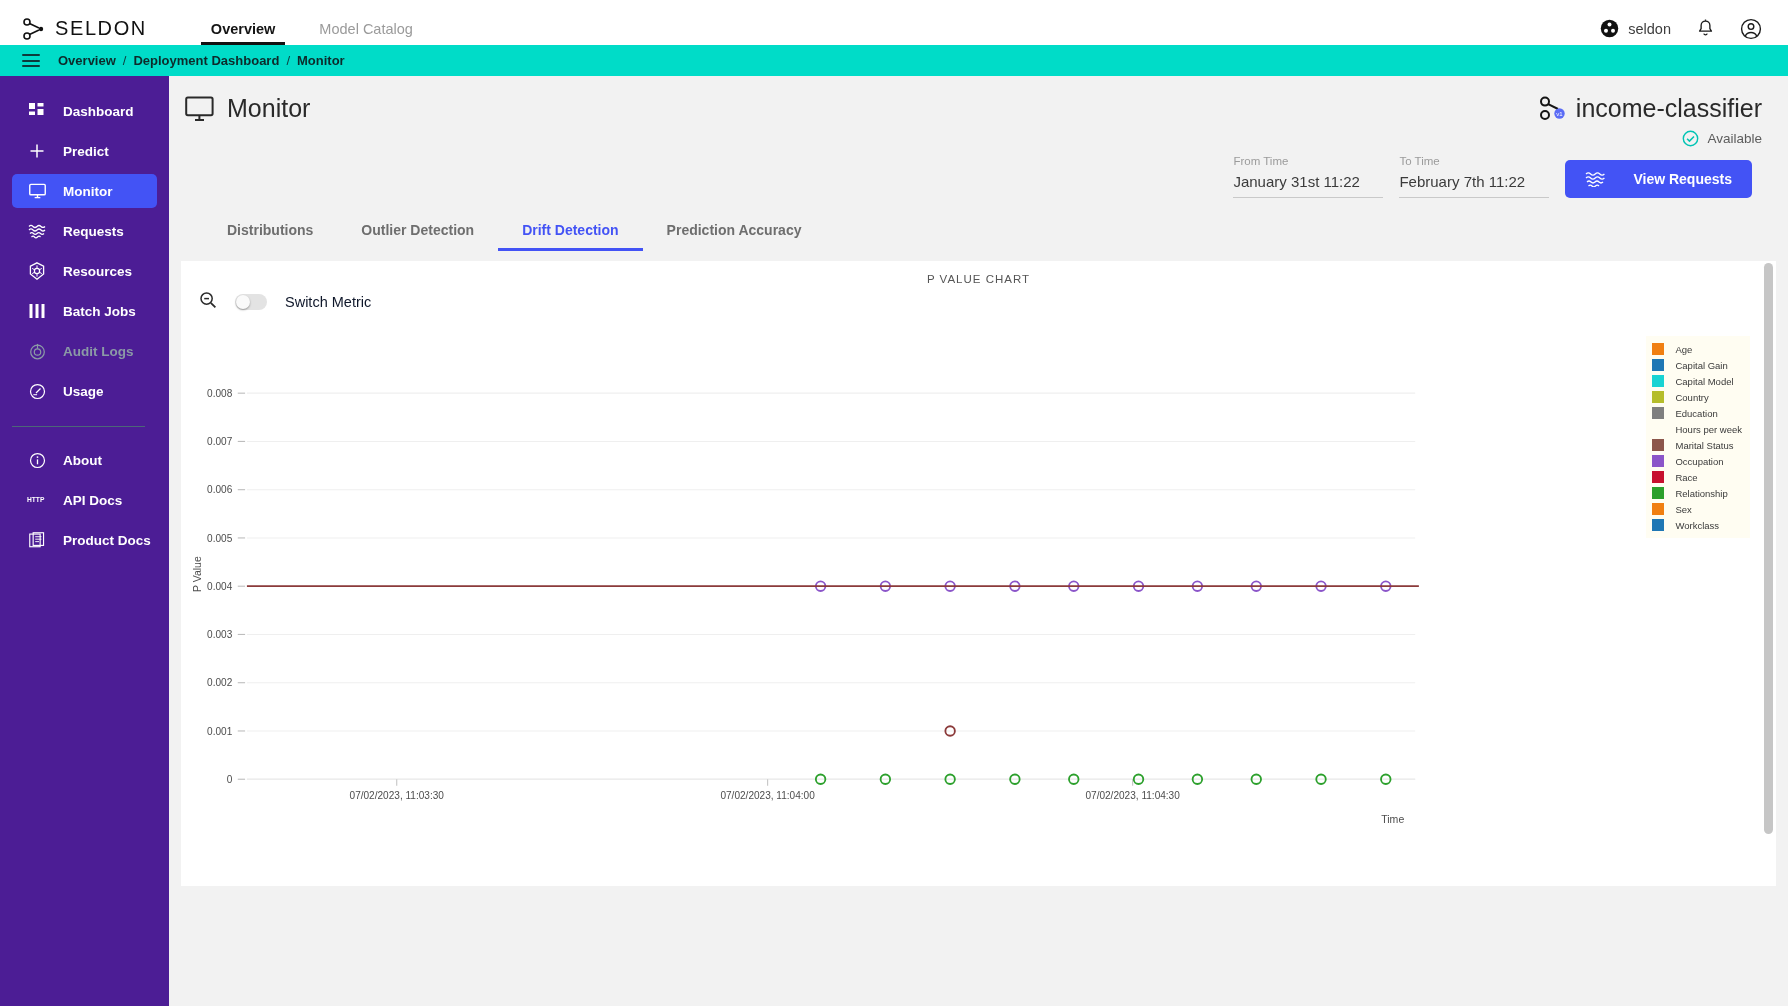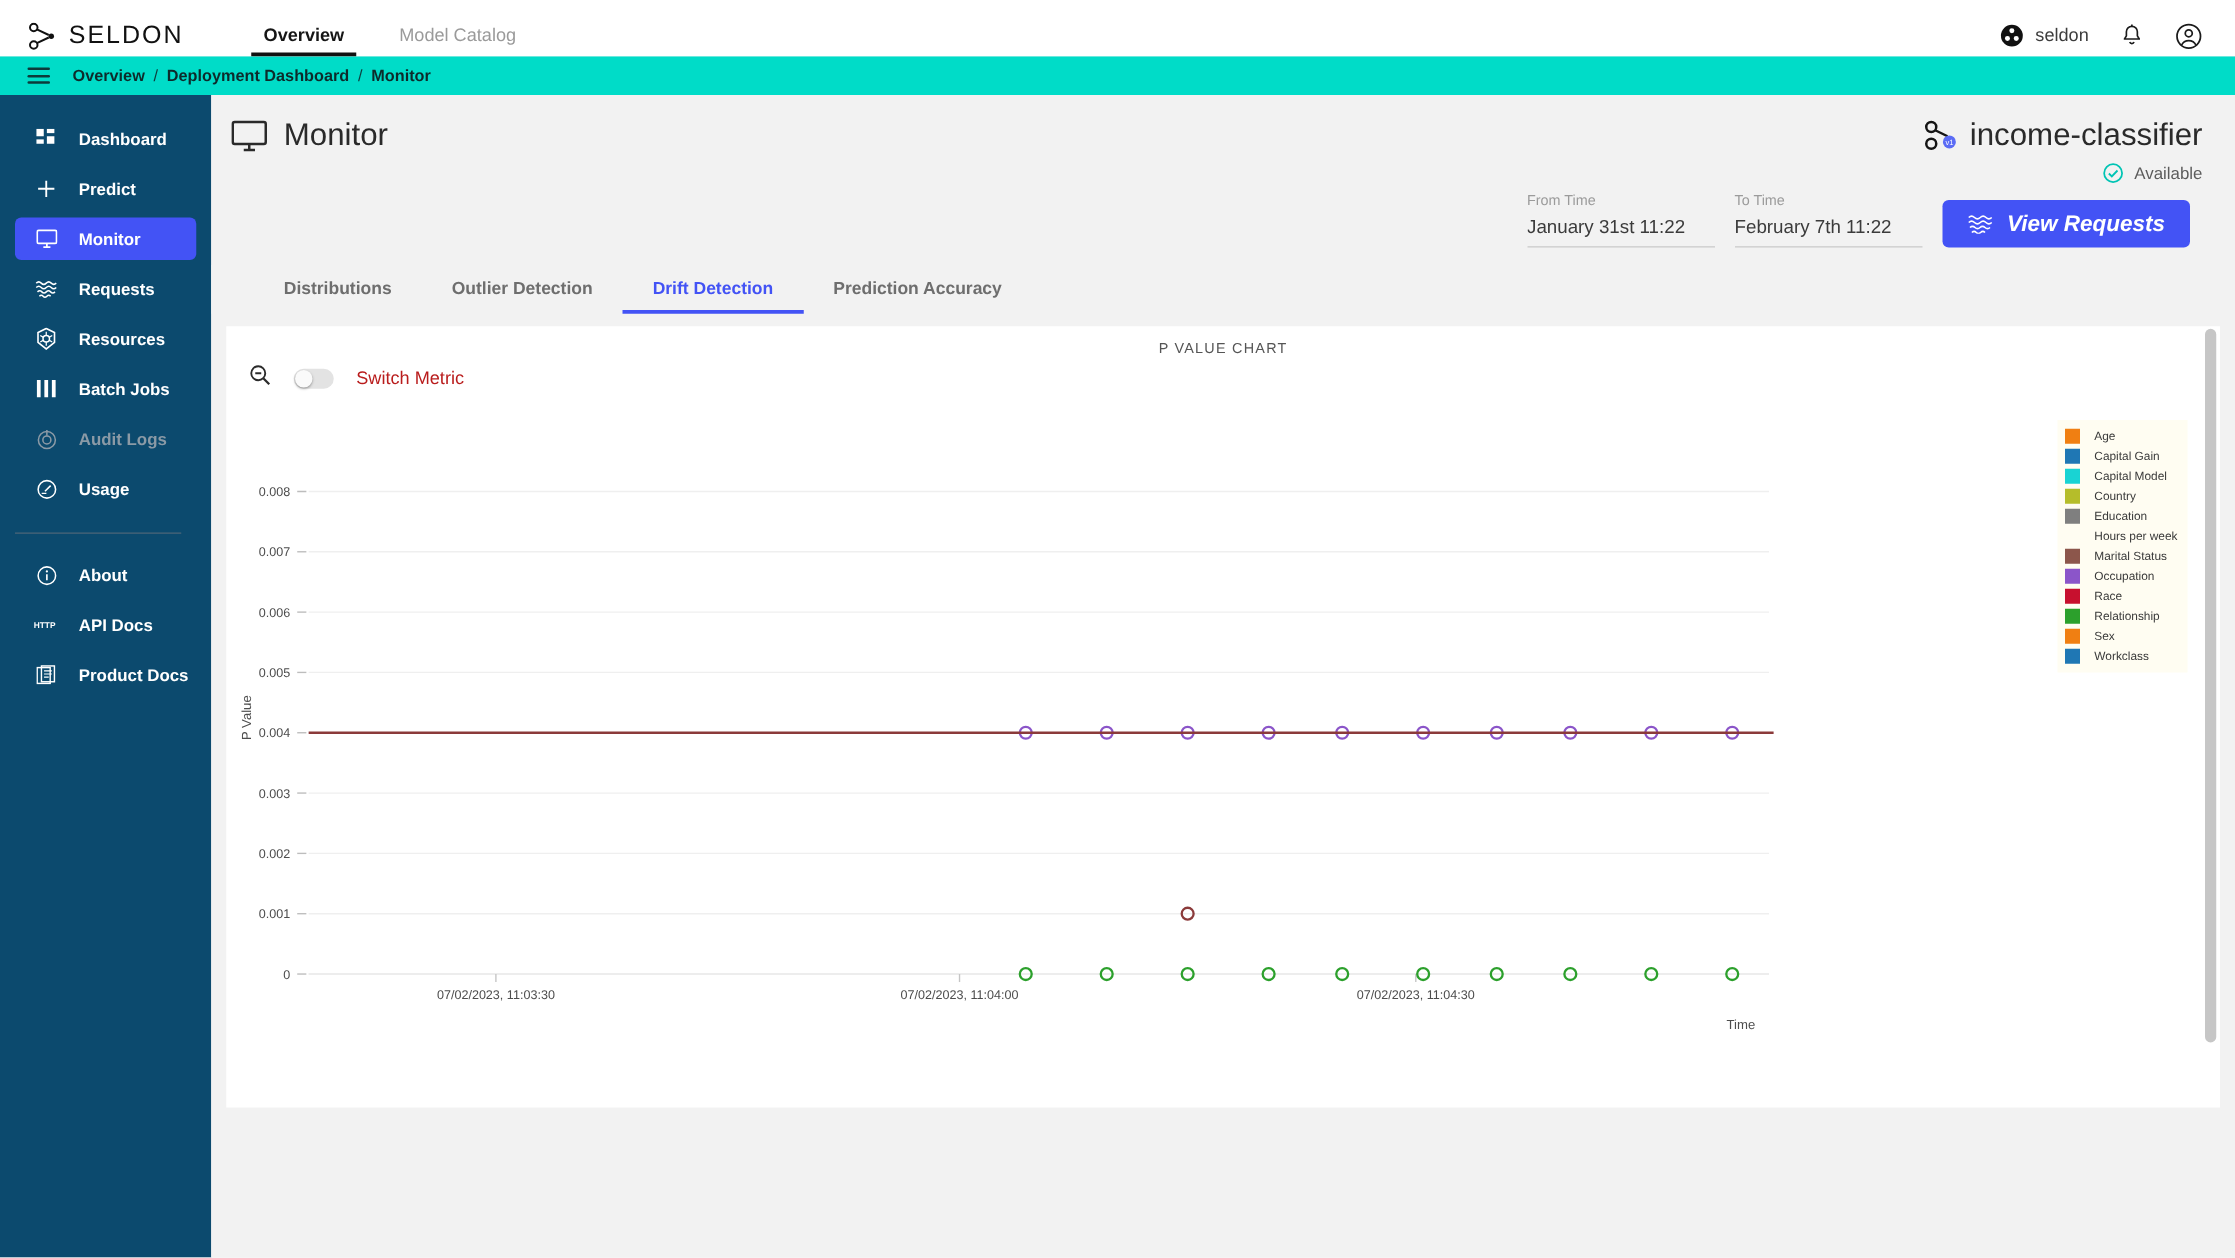--- a/index.html
+++ b/index.html
@@ -52,21 +52,21 @@
   }
   .crumbs { display: flex; align-items: center; font-size: 13px; font-weight: 700; color: #0d2b2b; gap: 7px; }
   .crumbs .sep { font-weight: 400; color: #0d3b3b; }
   .crumb { cursor: pointer; }
 
   
   .body-row { display: flex; height: calc(1006px - 45px - 31px); }
 
   
   .sidebar {
-    width: 169px; background: #0c4a6e; flex: 0 0 169px;
+    width: 169px; background: #4c1d95; flex: 0 0 169px;
     padding-top: 12px; color: #fff;
   }
   .nav-item {
     display: flex; align-items: center; gap: 16px;
     height: 34px; margin: 6px 12px; padding-left: 15px;
     border-radius: 5px; cursor: pointer;
     font-size: 13.5px; font-weight: 700; color: #ffffff;
   }
   .nav-item.active { background: #4353f5; }
   .nav-item.disabled { color: #8b9aa6; }
@@ -97,24 +97,24 @@
   }
   .field { width: 150px; }
   .field-label { font-size: 11.5px; color: #9b9b9b; margin-bottom: 4px; }
   .field-input {
     width: 100%; border: none; border-bottom: 1px solid #c9c9c9;
     background: transparent; font-size: 15px; color: #3b3b3b;
     padding: 2px 0 7px 0; font-family: "Liberation Sans", sans-serif;
     outline: none;
   }
   .view-btn {
-    display: flex; align-items: center; gap: 12px;
+    display: flex; align-items: center; gap: 28px;
     background: #4353f5; color: #fff; border: none; border-radius: 5px;
     height: 38px; padding: 0 20px; cursor: pointer;
-    font-size: 18px; font-weight: 700; font-family: "Liberation Sans", sans-serif; font-style: italic;
+    font-size: 14px; font-weight: 700; font-family: "Liberation Sans", sans-serif;
   }
 
   
   .tabs {
     display: flex; align-items: flex-start; gap: 0;
     padding: 0 0 0 34px; margin-top: 14px; background: #f2f2f2;
   }
   .tab {
     padding: 10px 24px 13px 24px; font-size: 14px; font-weight: 700;
     color: #6e6e6e; cursor: pointer; position: relative;
@@ -141,21 +141,21 @@
   }
   .toggle {
     width: 32px; height: 16px; background: #e3e3e3; border-radius: 9px;
     position: relative; cursor: pointer; flex: 0 0 32px;
   }
   .toggle::after {
     content: ""; position: absolute; left: 1px; top: 1px;
     width: 14px; height: 14px; border-radius: 50%;
     background: #fafafa; box-shadow: 0 1px 2px rgba(0,0,0,.35);
   }
-  .toggle-label { font-size: 14.5px; color: #b91c1c; }
+  .toggle-label { font-size: 14.5px; color: #0f172a; }
 
   .plot { position: absolute; inset: 0; }
   .legend-box {
     position: absolute; right: 26px; top: 75px;
     background: #fffdf2; padding: 5px 8px 5px 6px;
   }
   .legend-row { display: flex; align-items: center; gap: 11px; height: 16px; }
   .legend-swatch { width: 12px; height: 12px; flex: 0 0 12px; }
   .legend-text { font-size: 9.5px; color: #3a3a3a; white-space: nowrap; }
 

